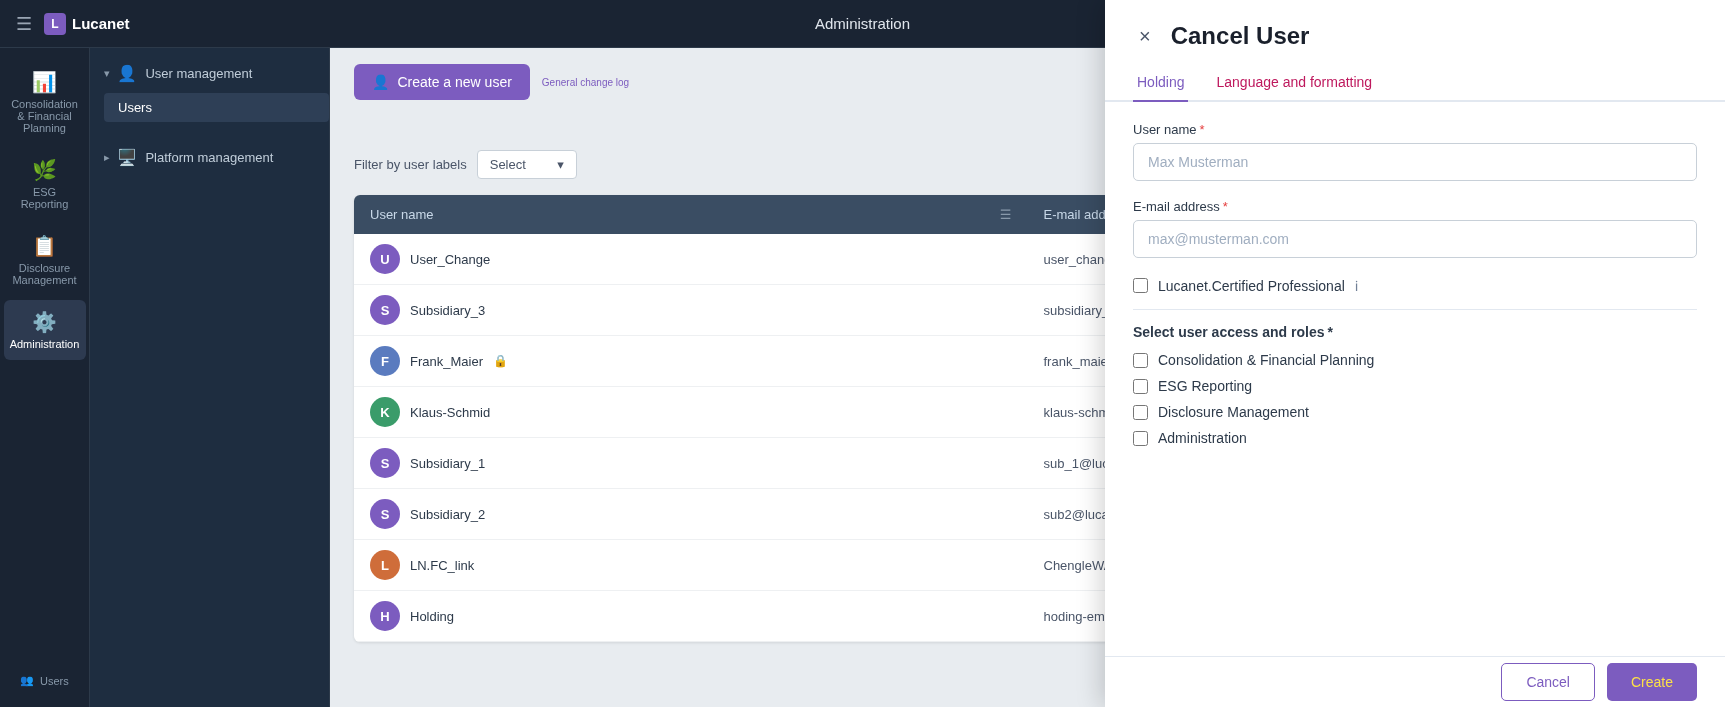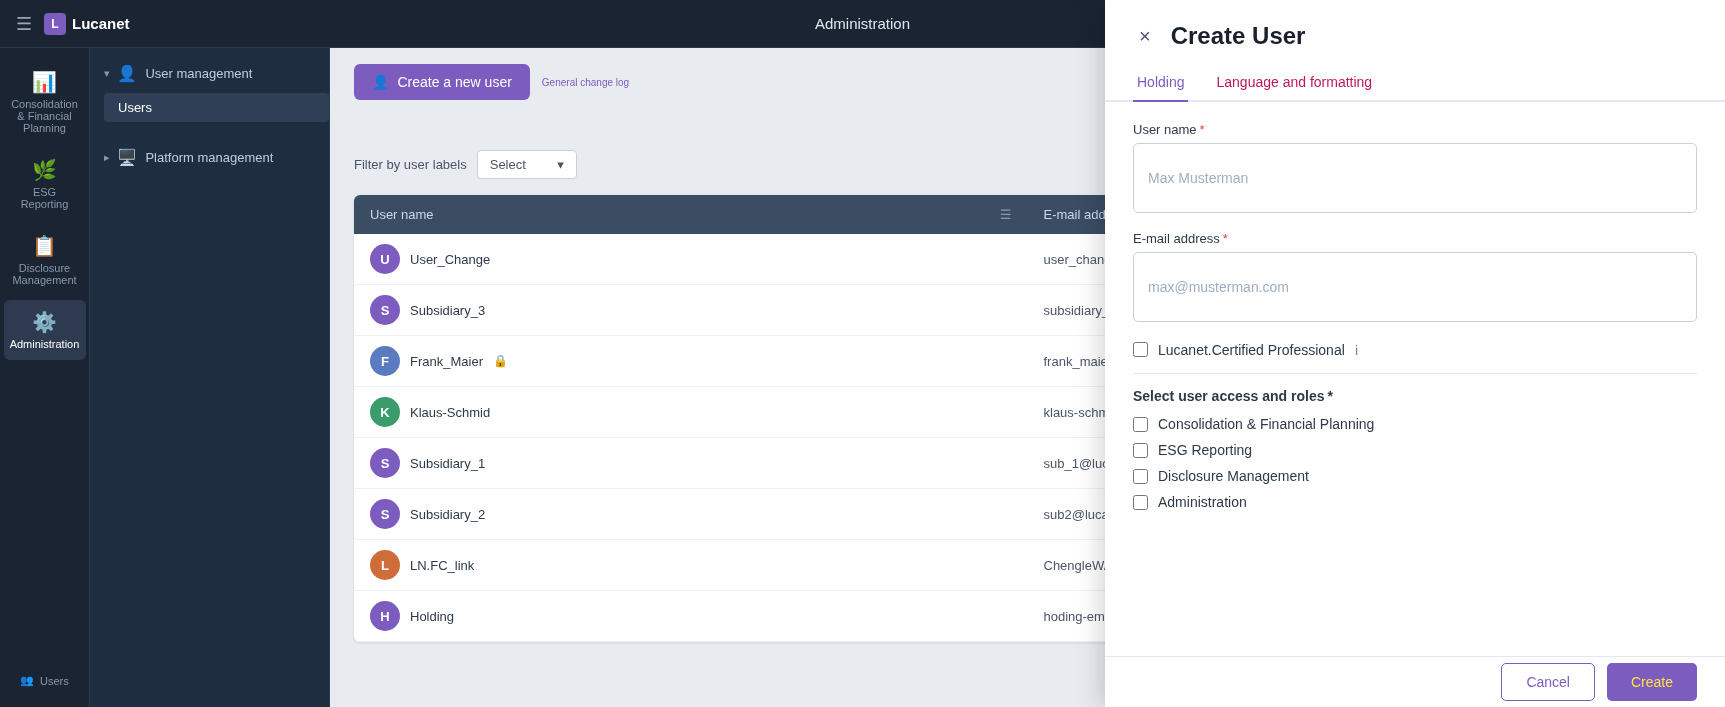--- a/index.html
+++ b/index.html
@@ -333,21 +333,21 @@
       margin-bottom: 6px;
       display: flex;
       align-items: center;
       gap: 3px;
     }
     .form-label .required { color: #e53e3e; }
     .form-input {
       width: 100%;
       border: 1px solid #c8d0d8;
       border-radius: 5px;
-      padding: 26px 14px;
+      padding: 10px 14px;
       font-size: 14px;
       color: #2d3a4a;
       outline: none;
     }
     .form-input::placeholder { color: #a0aec0; }
     .checkbox-row {
       display: flex;
       align-items: center;
       gap: 10px;
       margin-bottom: 10px;
@@ -559,21 +559,21 @@
   </div>
         </div>
     </div>
   </div>
 
 </div>
 
 <div class="modal-overlay">
   <div class="modal-header">
     <button class="modal-close">×</button>
-    <h1 class="modal-title">Create User</h1>
+    <h1 class="modal-title">Cancel User</h1>
   </div>
 
   <div class="modal-tabs">
     <div class="modal-tab active">Holding</div>
     <div class="modal-tab">Language and formatting</div>
   </div>
 
   <div class="modal-body">
     <div class="form-group">
       <div class="form-label">

